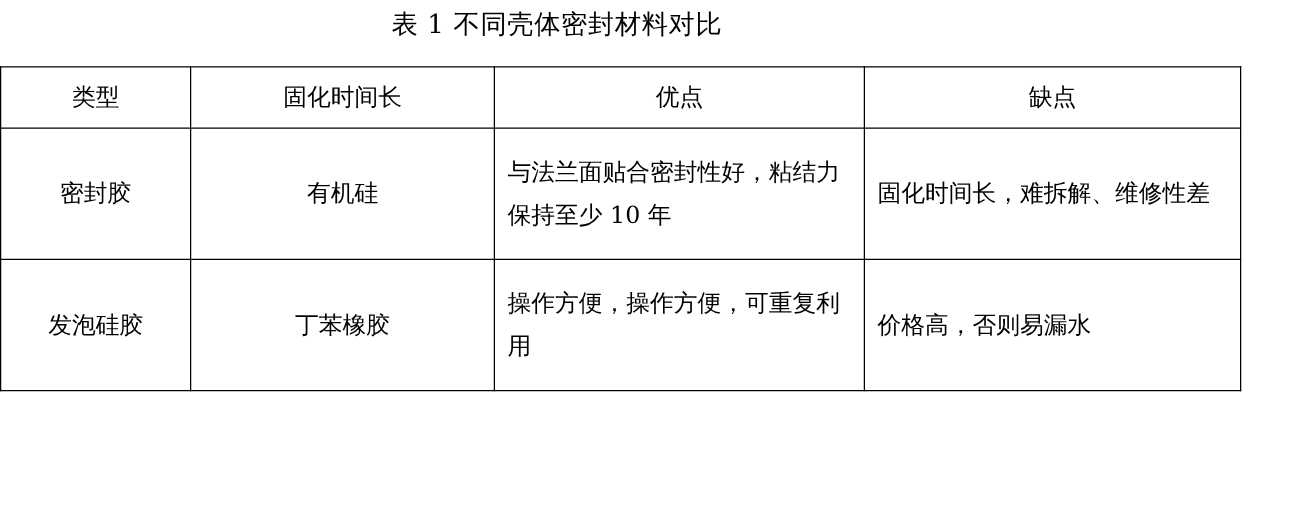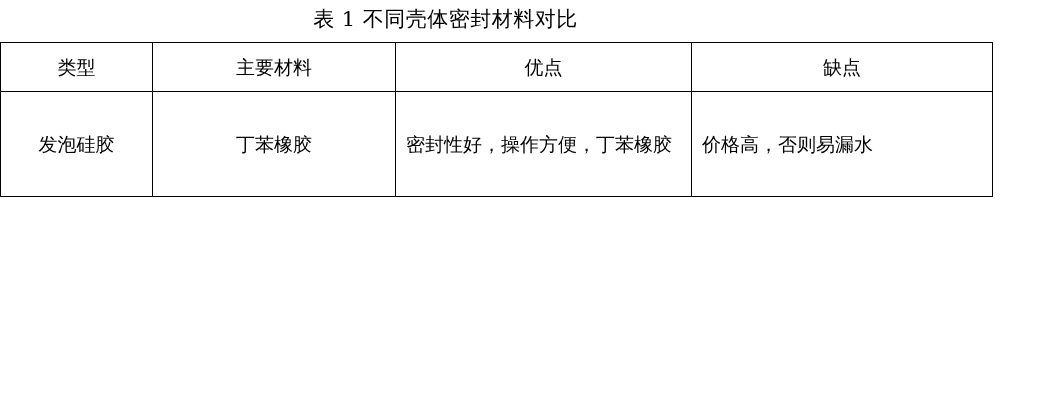--- a/index.html
+++ b/index.html
@@ -25,21 +25,21 @@
     font-size: 21px;
     line-height: 26px;
     padding-top: 6px;
     padding-bottom: 10px;
     letter-spacing: 0.5px;
     font-family: "DejaVu Serif", "Liberation Serif", serif;
   }
   table.material-table {
     border-collapse: collapse;
     width: 992px;
-    margin: 0 auto;
+    margin: 11px auto;
     table-layout: fixed;
   }
   table.material-table td,
   table.material-table th {
     border: 1.5px solid #000000;
     font-weight: normal;
     font-size: 19px;
     line-height: 34px;
     vertical-align: middle;
     padding: 6px 10px;
@@ -75,28 +75,34 @@
   <table class="material-table">
     <colgroup>
       <col class="col-type">
       <col class="col-mat">
       <col class="col-pro">
       <col class="col-con">
     </colgroup>
     <thead>
       <tr>
         <td>类型</td>
-        <td>主要材料</td>
+        <td>固化时间长</td>
         <td>优点</td>
         <td>缺点</td>
       </tr>
     </thead>
     <tbody>
+      <tr class="row-sealant">
+        <td class="center-cell">密封胶</td>
+        <td class="center-cell">有机硅</td>
+        <td class="left-cell">与法兰面贴合密封性好，粘结力保持至少 10 年</td>
+        <td class="left-cell">固化时间长，难拆解、维修性差</td>
+      </tr>
       <tr class="row-foam">
         <td class="center-cell">发泡硅胶</td>
         <td class="center-cell">丁苯橡胶</td>
-        <td class="left-cell">密封性好，操作方便，丁苯橡胶</td>
+        <td class="left-cell">操作方便，操作方便，可重复利用</td>
         <td class="left-cell">价格高，否则易漏水</td>
       </tr>
     </tbody>
   </table>
 
 </div>
 
 </body></html>

